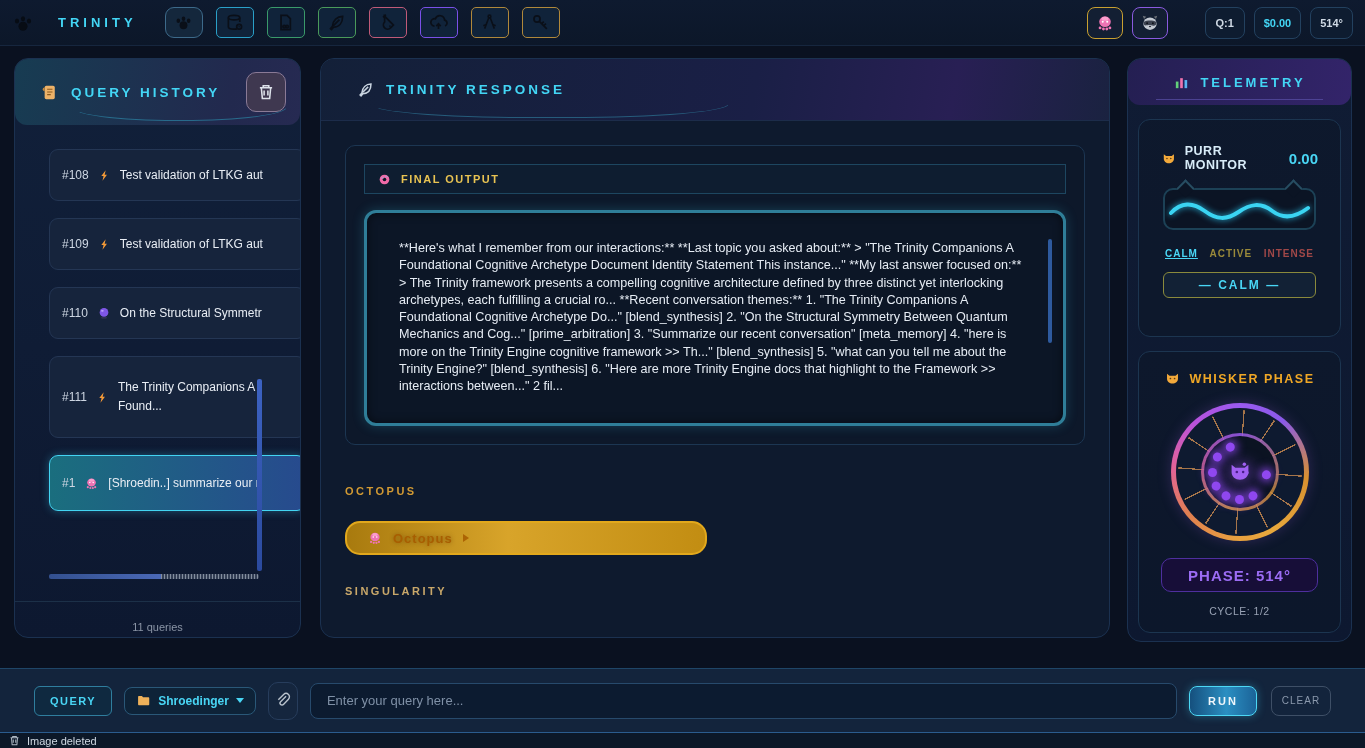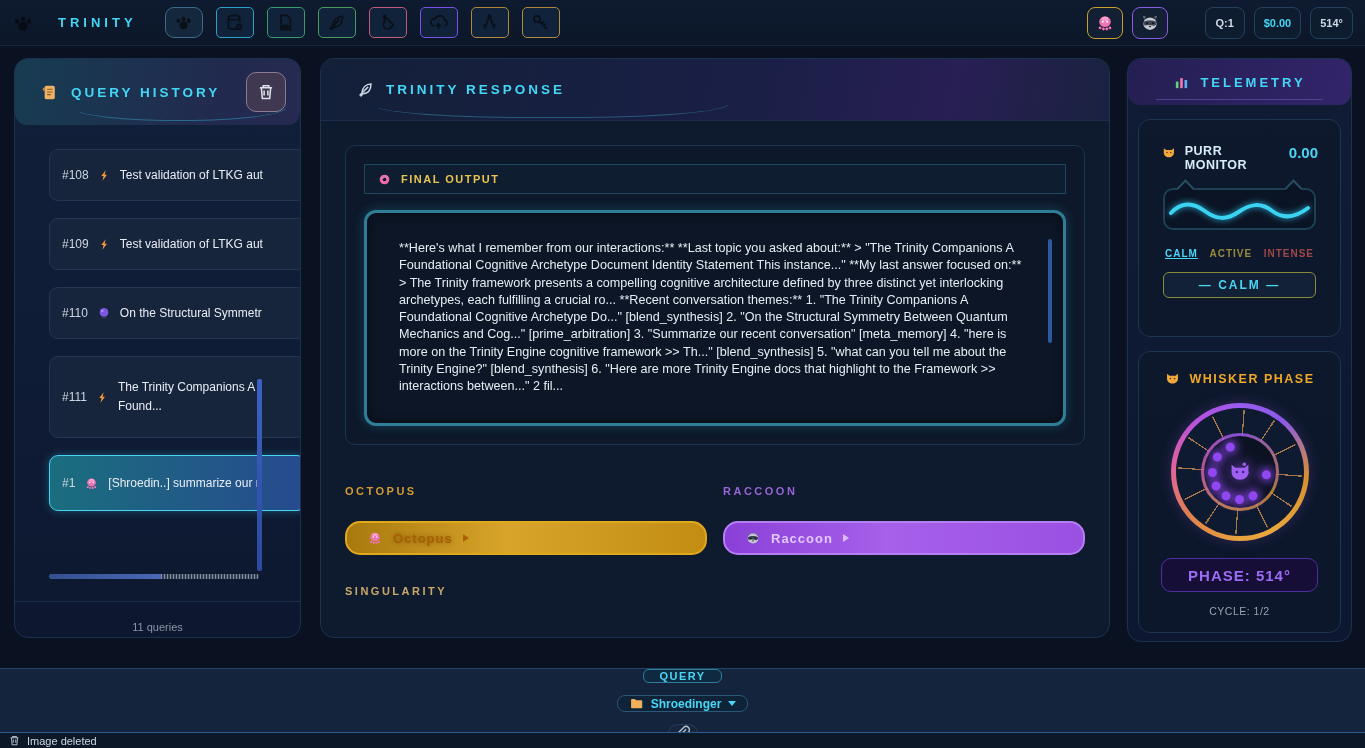--- a/index.html
+++ b/index.html
@@ -104,21 +104,21 @@
   .trid { width:0; height:0; border-top:5px solid currentColor; border-left:4px solid transparent;
     border-right:4px solid transparent; }
 
   
   .rp-head { height:46px; margin:0; border-radius:12px; background:linear-gradient(100deg,#241f52,#33246a);
     display:flex; align-items:center; justify-content:center; gap:10px; position:relative; }
   .rp-title { color:#43d6f5; font-weight:bold; font-size:13px; letter-spacing:3px; }
   .rp-line { position:absolute; left:28px; right:28px; bottom:5px; border-bottom:1px solid #5a50a8; opacity:.7; }
   .tcard { margin:14px 10px 0; border:1px solid #1c3550; border-radius:12px; background:rgba(12,22,38,.5); }
   .purr { height:218px; padding-top:24px; }
-  .purr-row { display:flex; gap:8px; padding:0 22px; }
+  .purr-row { display:flex; align-items:center; gap:8px; padding:0 22px; }
   .purr-t { color:#d8ecf8; font-weight:bold; font-size:12.5px; letter-spacing:.5px; }
   .purr-v { margin-left:auto; color:#49d6f5; font-weight:bold; font-size:15px; }
   .wavebox { margin:16px 24px 0; height:42px; border:2px solid #1c4156; border-radius:10px;
     background:#0b1424; position:relative; }
   .ear { position:absolute; top:-8px; width:13px; height:13px; background:#0b1424;
     border-left:2px solid #274d62; border-top:2px solid #274d62; transform:rotate(45deg); }
   .ear.l { left:14px; } .ear.r { right:14px; }
   .levels { display:flex; justify-content:space-between; padding:0 26px; margin-top:18px;
     font-size:10px; font-weight:bold; letter-spacing:1px; }
   .lv-calm { color:#49d6f5; text-decoration:underline; }
@@ -144,21 +144,21 @@
     background:#9048f0; box-shadow:0 0 9px 3px rgba(144,72,240,.75); }
   .ccat { position:absolute; top:50%; left:50%; transform:translate(-50%,-50%);
     filter:drop-shadow(0 0 8px rgba(150,80,240,.95)); }
   .phase-badge { margin:17px 22px 0; height:34px; border-radius:10px; border:1.5px solid #4e2f9e;
     background:#170e38; color:#9b6cf4; font-weight:bold; font-size:15px; letter-spacing:1px;
     display:flex; align-items:center; justify-content:center; }
   .cycle { margin-top:13px; text-align:center; color:#98a2b4; font-size:10.5px; letter-spacing:.5px; }
 
   
   .qbar { position:absolute; left:0; top:668px; width:1365px; height:64px; background:#13243c;
-    border-top:1px solid #1f4668; display:flex; align-items:center; padding:0 34px; gap:12px;flex-direction:column; }
+    border-top:1px solid #1f4668; display:flex; align-items:center; padding:0 34px; gap:12px; }
   .btn-query { height:30px; padding:0 15px; border:1px solid #2f7e9e; border-radius:6px; background:#0f2940;
     color:#49d6f5; font-weight:bold; font-size:11px; letter-spacing:1.5px; cursor:pointer; }
   .profile { height:28px; border:1px solid #2a5878; border-radius:8px; background:#0e2338;
     display:flex; align-items:center; gap:7px; padding:0 11px; color:#49d6f5; font-weight:bold;
     font-size:12px; cursor:pointer; }
   .clipbtn { width:30px; height:38px; border:1px solid #273d5c; border-radius:10px; background:#15263e;
     display:flex; align-items:center; justify-content:center; color:#b9c2cc; cursor:pointer; }
   .qinput { flex:1; height:36px; border-radius:8px; border:1px solid #274a6c; background:#0c1b30;
     color:#dfe8f2; padding:0 16px; font-size:13px; font-family:"Liberation Sans",sans-serif; outline:none; }
   .qinput::placeholder { color:#7f90a6; }
@@ -435,30 +435,20 @@
     <div>
       <div class="alabel oc">OCTOPUS</div>
       <button class="abtn oc">
         <svg class="ic" width="16" height="16">
             <use href="#i-octo"></use>
           </svg>
         <span>Octopus</span>
         <span class="tri"></span>
       </button>
       <div class="alabel sg">SINGULARITY</div>
-    </div>
-    <div>
-      <div class="alabel rc">RACCOON</div>
-      <button class="abtn rc">
-        <svg class="ic" width="16" height="16">
-            <use href="#i-racc"></use>
-          </svg>
-        <span>Raccoon</span>
-        <span class="tri"></span>
-      </button>
     </div>
   </section>
 </main>
 
 <aside class="panel p-right">
   <div class="rp-head">
     <svg class="ic" width="17" height="17">
         <use href="#i-chart"></use>
       </svg>
     <span class="rp-title">TELEMETRY</span>

